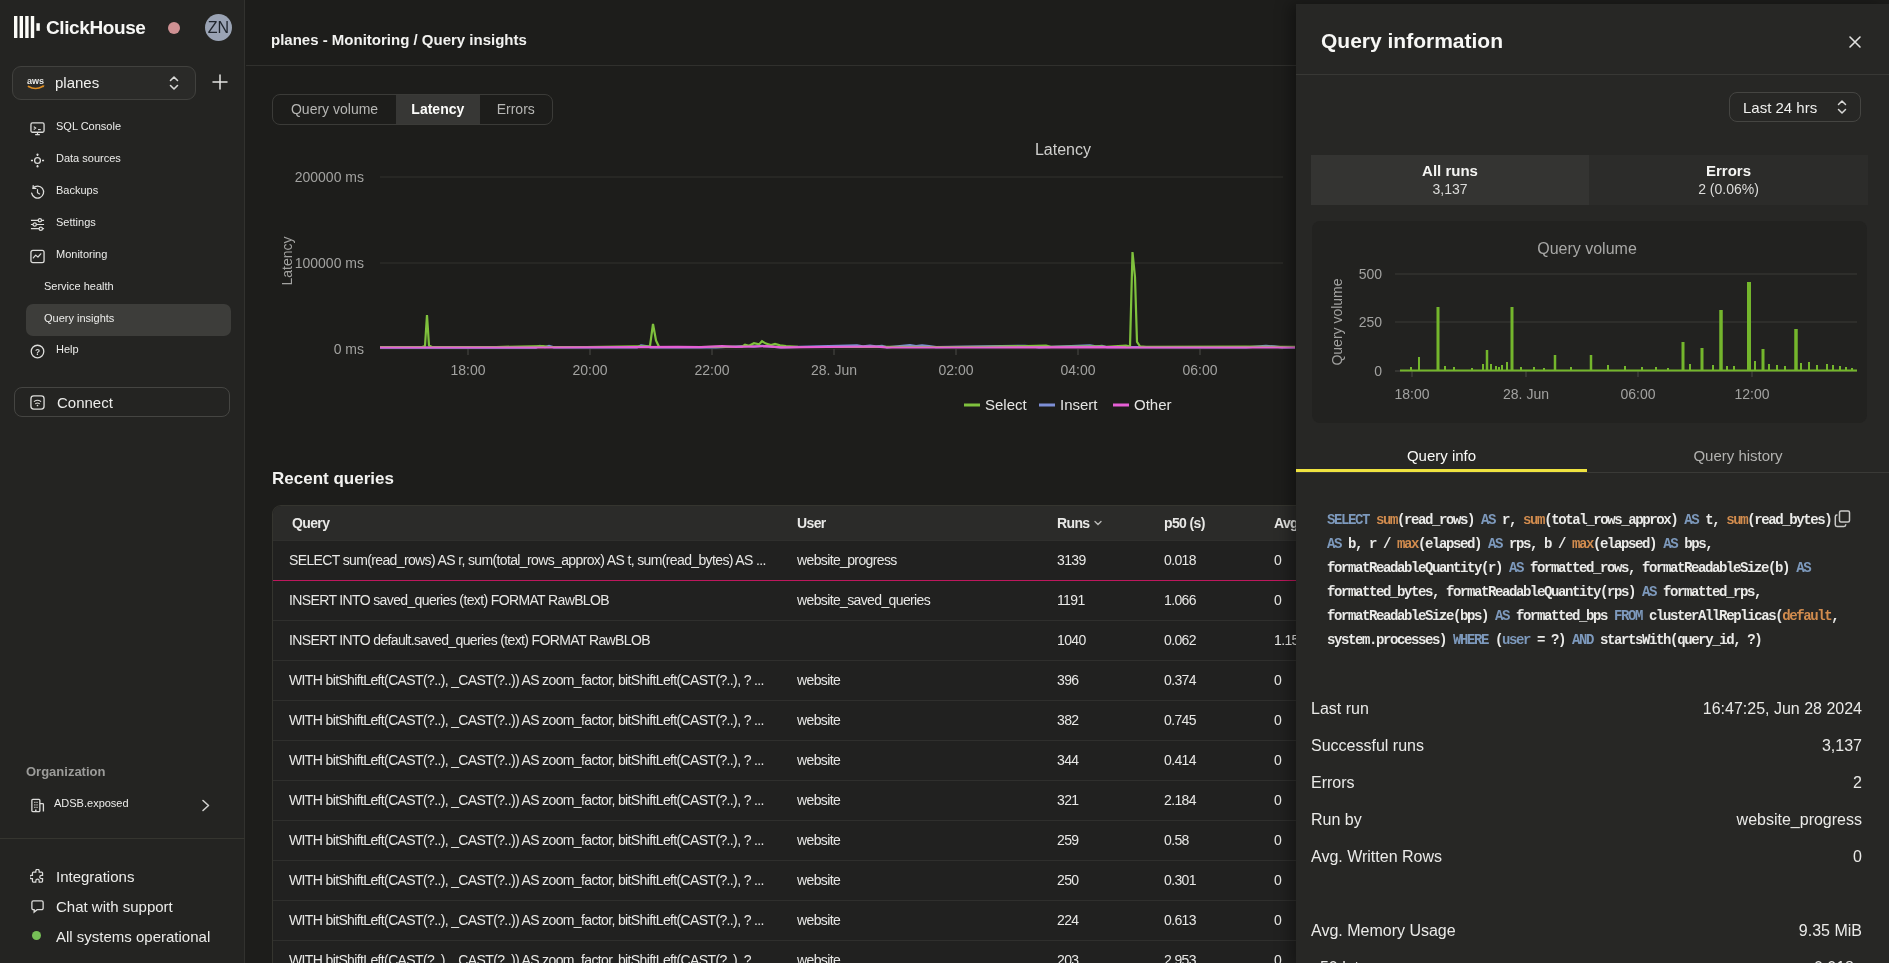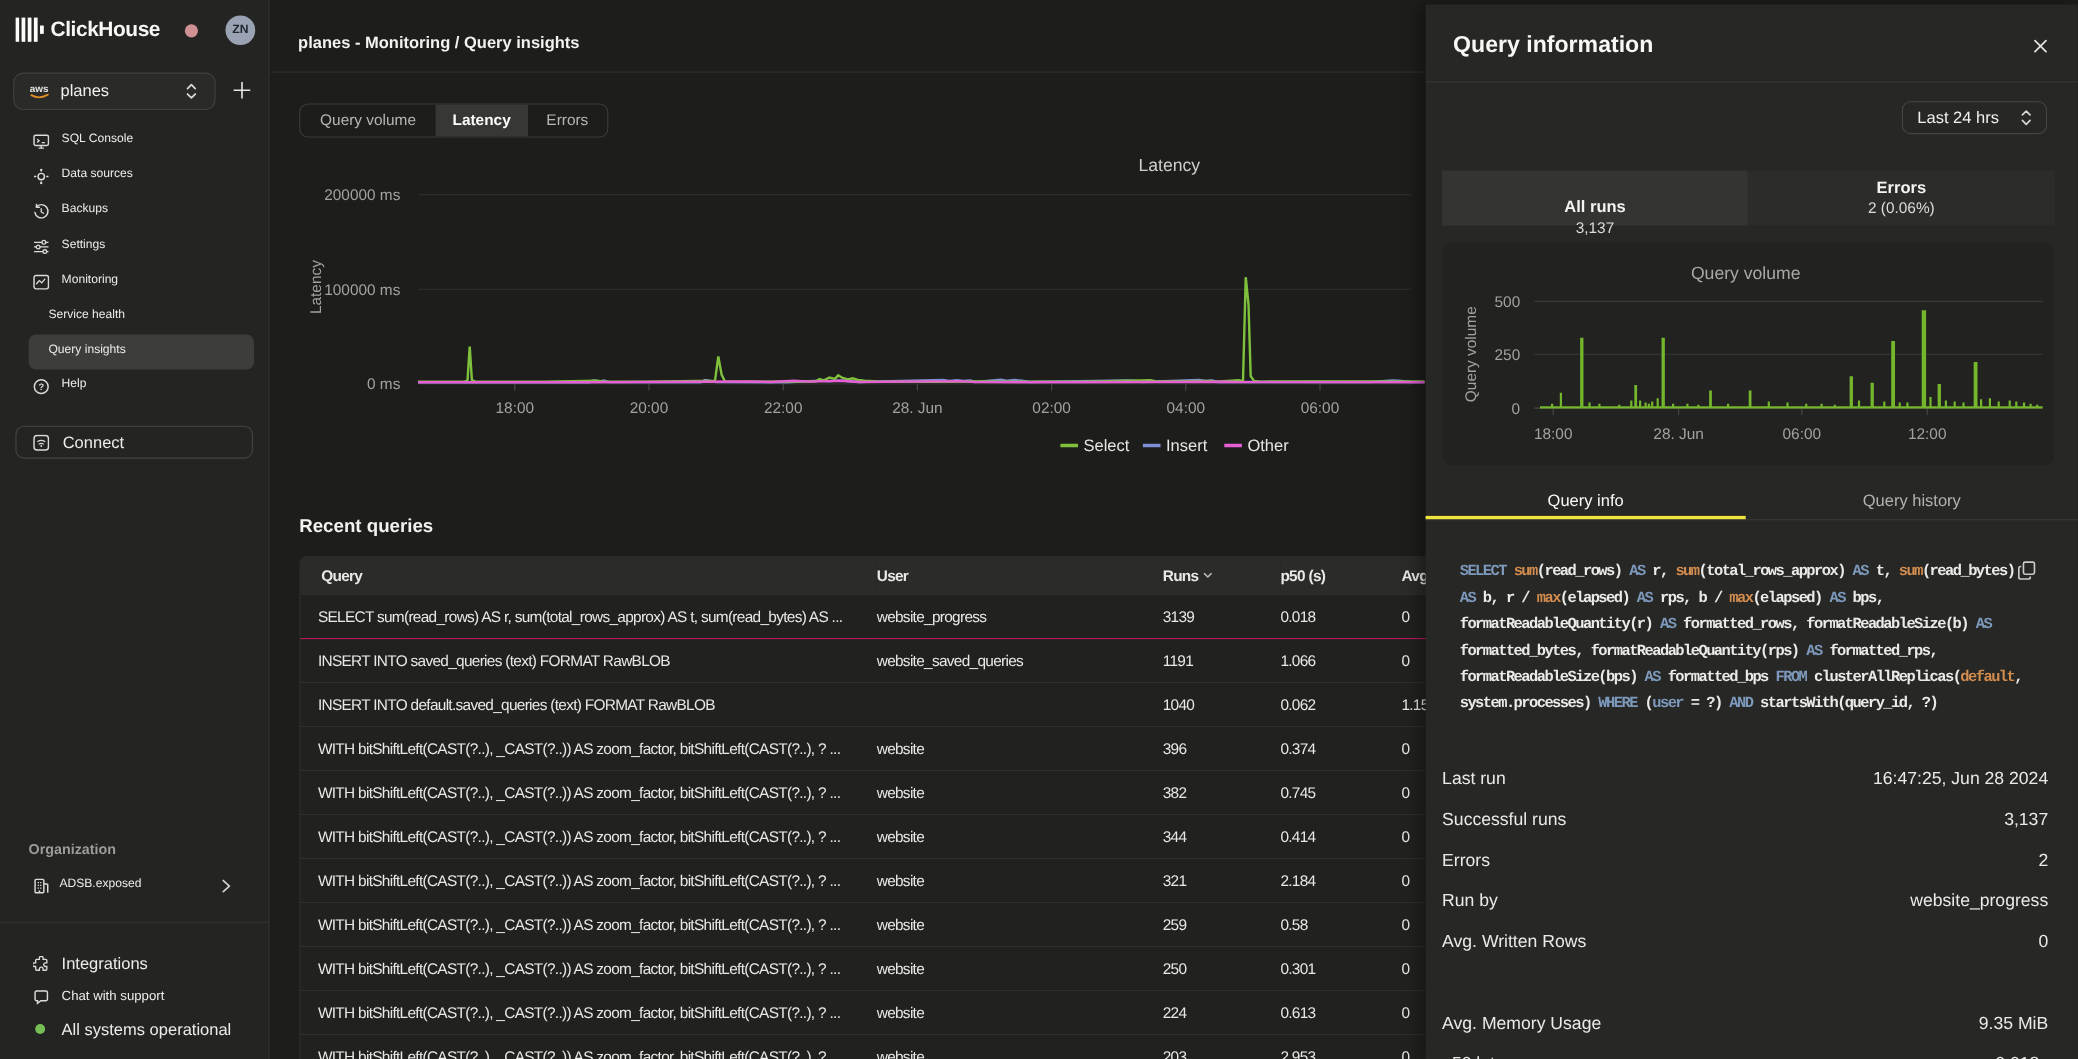--- a/index.html
+++ b/index.html
@@ -189,21 +189,21 @@
 
   <svg class="abs" style="left:14px;top:15px" width="30" height="24" viewBox="0 0 30 24">
     <rect x="0" y="1" width="3.4" height="22" fill="#fcfcf8"></rect>
     <rect x="5.6" y="1" width="3.4" height="22" fill="#fcfcf8"></rect>
     <rect x="11.2" y="1" width="3.4" height="22" fill="#fcfcf8"></rect>
     <rect x="16.8" y="1" width="3.4" height="22" fill="#fcfcf8"></rect>
     <rect x="22.4" y="8.2" width="3.4" height="7.6" fill="#fcfcf8"></rect>
   </svg>
   <div class="abs" style="left:46px;top:17px;font-size:19px;font-weight:700;color:#f7f7f5;letter-spacing:-0.4px">ClickHouse</div>
   <div class="abs" style="left:168px;top:22px;width:12px;height:12px;border-radius:50%;background:#cf9193"></div>
-  <div class="abs" style="left:205px;top:14px;width:27px;height:27px;border-radius:50%;background:#9aa3b4;color:#20262e;font-size:11px;font-weight:700;text-align:center;line-height:27px">ZN</div>
+  <div class="abs" style="left:205px;top:14px;width:27px;height:27px;border-radius:50%;background:#9aa3b4;color:#20262e;font-size:16px;font-weight:400;text-align:center;line-height:27px">ZN</div>
 
   <div class="abs" style="left:12px;top:66px;width:184px;height:34px;border:1px solid #41413e;border-radius:9px;background:#2a2a28"></div>
   <svg class="abs" style="left:26px;top:75px" width="24" height="16" viewBox="0 0 24 16">
     <text x="1" y="9" font-size="9" font-weight="700" fill="#e8e8e6" font-family="Liberation Sans">aws</text>
     <path d="M2.5 11.5 Q9.5 15.5 16.5 11.5" stroke="#e08f24" stroke-width="1.7" fill="none" stroke-linecap="round"></path>
     <path d="M16.2 10.6 l2.3 -0.4 l-0.9 2.2 z" fill="#e08f24"></path>
   </svg>
   <div class="abs" style="left:55px;top:74px;font-size:15px;color:#f0f0ee">planes</div>
   <svg class="abs" style="left:169px;top:74px" width="10" height="18" viewBox="0 0 10 18">
     <path d="M1.5 6.5 L5 3 L8.5 6.5" stroke="#d8d8d6" stroke-width="1.6" fill="none" stroke-linecap="round" stroke-linejoin="round"></path>
@@ -275,41 +275,41 @@
     <path d="M2 1.5 L7.5 6.5 L2 11.5" stroke="#d0d0ce" stroke-width="1.6" fill="none" stroke-linecap="round" stroke-linejoin="round"></path>
   </svg>
   <div class="abs" style="left:0;top:838px;width:245px;border-top:1px solid #35352f"></div>
   <svg class="icn" style="top:869px" viewBox="0 0 16 16" width="15" height="15">
     <path d="M6.2 2.1 a1.8 1.8 0 0 1 3.6 0 v1.2 h2.6 a1 1 0 0 1 1 1 v2.4 h-1.2 a1.8 1.8 0 0 0 0 3.6 h1.2 v2.6 a1 1 0 0 1 -1 1 h-2.6 v-1.2 a1.8 1.8 0 0 0 -3.6 0 v1.2 H3.6 a1 1 0 0 1 -1 -1 v-2.6 H1.4 a1.8 1.8 0 0 1 0 -3.6 h1.2 V4.3 a1 1 0 0 1 1 -1 h2.6 z" fill="none" stroke="currentColor" stroke-width="1.3"></path>
   </svg>
   <div class="navtxt" style="top:868px;font-size:15px">Integrations</div>
   <svg class="icn" style="top:899px" viewBox="0 0 16 16" width="15" height="15">
     <path d="M2 3.6 a1.6 1.6 0 0 1 1.6 -1.6 h8.8 a1.6 1.6 0 0 1 1.6 1.6 v6.2 a1.6 1.6 0 0 1 -1.6 1.6 H7.6 L4.4 14 v-2.6 H3.6 A1.6 1.6 0 0 1 2 9.8 z" fill="none" stroke="currentColor" stroke-width="1.4"></path>
   </svg>
-  <div class="navtxt" style="top:898px;font-size:12px">Chat with support</div>
+  <div class="navtxt" style="top:898px;font-size:15px">Chat with support</div>
   <div class="abs" style="left:32px;top:931px;width:9px;height:9px;border-radius:50%;background:#76bf56"></div>
   <div class="navtxt" style="top:928px;font-size:15px">All systems operational</div>
 </div>
 <div id="panel">
   <div class="abs" style="left:25px;top:25px;font-size:21px;font-weight:700;color:#f7f7f5">Query information</div>
   <svg class="abs" style="left:552px;top:31px" width="14" height="14" viewBox="0 0 14 14">
     <path d="M2 2 L12 12 M12 2 L2 12" stroke="#e2e2e0" stroke-width="1.6" stroke-linecap="round"></path>
   </svg>
   <div class="abs" style="left:0;top:70px;width:593px;border-top:1px solid #383835"></div>
 
   <div class="abs" style="left:433px;top:88px;width:132px;height:30px;border:1px solid #454542;border-radius:8px"></div>
   <div class="abs" style="left:447px;top:95px;font-size:15px;color:#f0f0ee">Last 24 hrs</div>
   <svg class="abs" style="left:541px;top:94px" width="10" height="18" viewBox="0 0 10 18">
     <path d="M1.5 6.5 L5 3 L8.5 6.5" stroke="#d8d8d6" stroke-width="1.5" fill="none" stroke-linecap="round" stroke-linejoin="round"></path>
     <path d="M1.5 11.5 L5 15 L8.5 11.5" stroke="#d8d8d6" stroke-width="1.5" fill="none" stroke-linecap="round" stroke-linejoin="round"></path>
   </svg>
 
   <div class="abs" style="left:15px;top:151px;width:557px;height:50px;display:flex;text-align:center">
     <div style="width:278px;background:#343432">
-      <div style="font-size:15px;font-weight:700;color:#f4f4f2;margin-top:25px">All runs</div>
+      <div style="font-size:15px;font-weight:700;color:#f4f4f2;margin-top:7px">All runs</div>
       <div style="font-size:14px;color:#dcdcda;margin-top:2px">3,137</div>
     </div>
     <div style="width:279px;background:#2c2c2a">
       <div style="font-size:15px;font-weight:700;color:#f4f4f2;margin-top:7px">Errors</div>
       <div style="font-size:14px;color:#dcdcda;margin-top:2px">2 (0.06%)</div>
     </div>
   </div>
 
   <svg class="abs" style="left:16px;top:217px" width="555" height="202" viewBox="0 0 555 202">
     <rect x="0" y="0" width="555" height="202" rx="8" fill="#222220"></rect>

